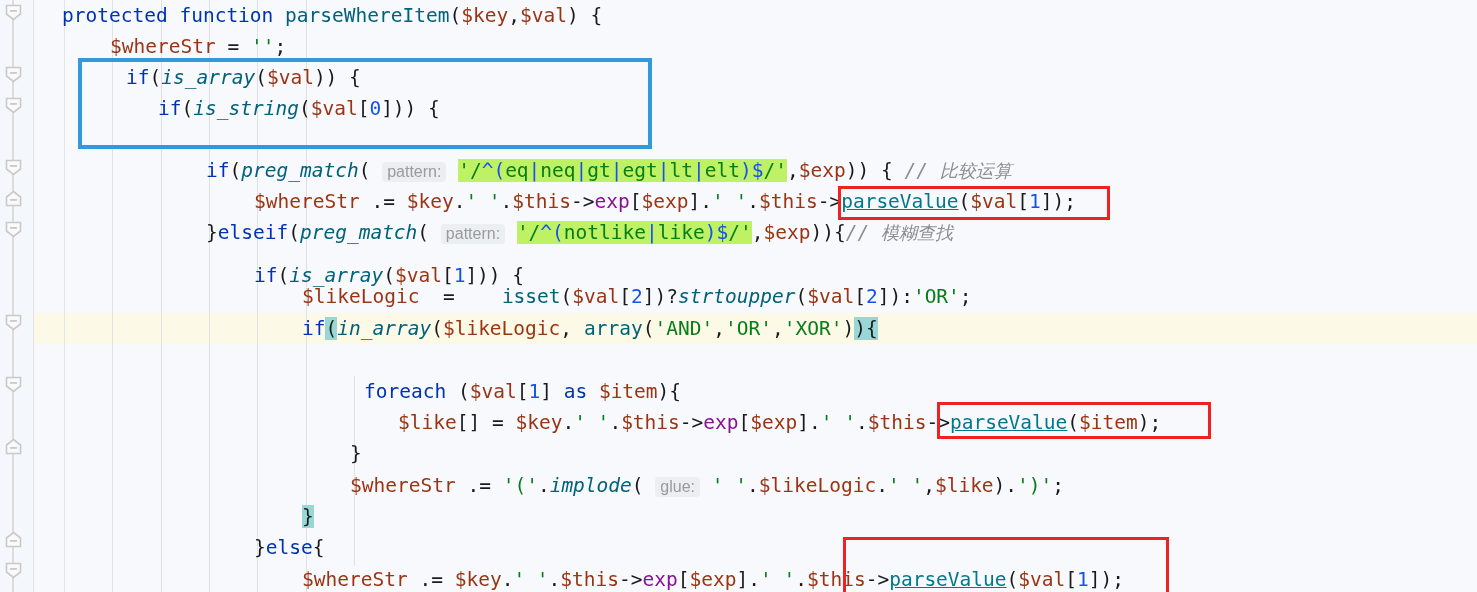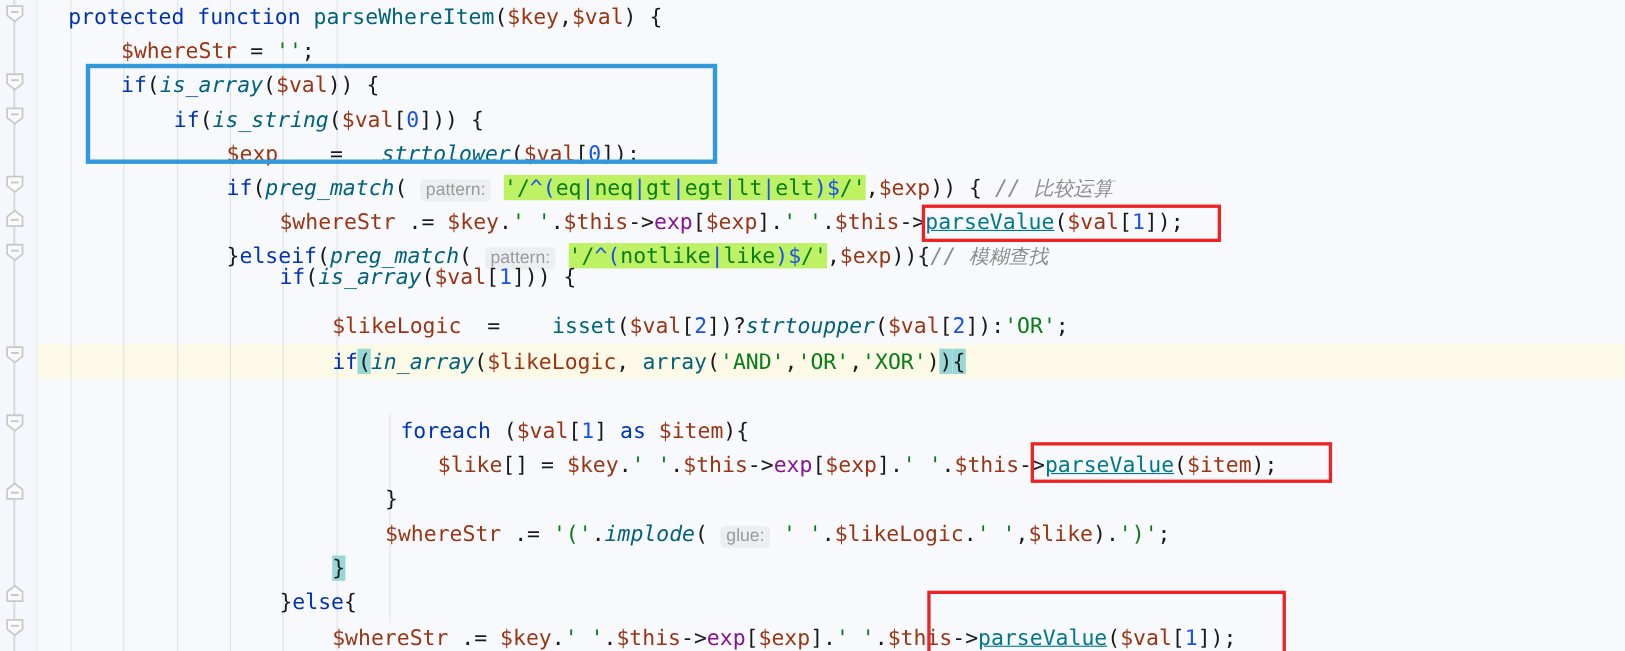--- a/index.html
+++ b/index.html
@@ -226,33 +226,32 @@
         </svg>
     </div>
   </div>
 
   <div class="code">
 
     <div class="line" style="top:0px; left:62px;"><span class="kw">protected</span> <span class="kw">function</span> <span class="fn-def">parseWhereItem</span><span class="punc">(</span><span class="varlocal">$key</span><span class="punc">,</span><span class="varlocal">$val</span><span class="punc">) {</span></div>
 
     <div class="line" style="top:31px; left:110px;"><span class="varlocal">$whereStr</span> <span class="punc">=</span> <span class="str">''</span><span class="punc">;</span></div>
 
-    <div class="line" style="top:62px; left:110px;"><span class="kw">if</span><span class="punc">(</span><span class="fn-i">is_array</span><span class="punc">(</span><span class="varlocal">$val</span><span class="punc">)) {</span></div>
+    <div class="line" style="top:62px; left:126px;"><span class="kw">if</span><span class="punc">(</span><span class="fn-i">is_array</span><span class="punc">(</span><span class="varlocal">$val</span><span class="punc">)) {</span></div>
 
     <div class="line" style="top:93px; left:158px;"><span class="kw">if</span><span class="punc">(</span><span class="fn-i">is_string</span><span class="punc">(</span><span class="varlocal">$val</span><span class="punc">[</span><span class="num">0</span><span class="punc">])) {</span></div>
 
-    <div class="line" style="top:124px; left:206px;"><span class="varlocal">$exp</span>    <span class="punc">=</span>   <span class="fn-i">strtolower</span><span class="punc">(</span><span class="varlocal">$val</span><span class="punc">[</span><span class="num">0</span><span class="punc">]);</span></div>
 
     <div class="line" style="top:155px; left:206px;"><span class="kw">if</span><span class="punc">(</span><span class="fn-i">preg_match</span><span class="punc">(</span> <span class="hint">pattern:</span> <span class="regex"><span class="str">'/</span><span class="meta">^(</span><span class="str">eq</span><span class="meta">|</span><span class="str">neq</span><span class="meta">|</span><span class="str">gt</span><span class="meta">|</span><span class="str">egt</span><span class="meta">|</span><span class="str">lt</span><span class="meta">|</span><span class="str">elt</span><span class="meta">)$</span><span class="str">/'</span></span><span class="punc">,</span><span class="varlocal">$exp</span><span class="punc">)) {</span> <span class="comment">//</span> <span class="cjk">比较运算</span></div>
 
     <div class="line" style="top:186px; left:254px;"><span class="varlocal">$whereStr</span> <span class="punc">.=</span> <span class="varlocal">$key</span><span class="punc">.</span><span class="str">' '</span><span class="punc">.</span><span class="varlocal">$this</span><span class="punc">-&gt;</span><span class="field">exp</span><span class="punc">[</span><span class="varlocal">$exp</span><span class="punc">].</span><span class="str">' '</span><span class="punc">.</span><span class="varlocal">$this</span><span class="punc">-&gt;</span><span class="methodu">parseValue</span><span class="punc">(</span><span class="varlocal">$val</span><span class="punc">[</span><span class="num">1</span><span class="punc">]);</span></div>
 
     <div class="line" style="top:217px; left:206px;"><span class="punc">}</span><span class="kw">elseif</span><span class="punc">(</span><span class="fn-i">preg_match</span><span class="punc">(</span> <span class="hint">pattern:</span> <span class="regex"><span class="str">'/</span><span class="meta">^(</span><span class="str">notlike</span><span class="meta">|</span><span class="str">like</span><span class="meta">)$</span><span class="str">/'</span></span><span class="punc">,</span><span class="varlocal">$exp</span><span class="punc">)){</span><span class="comment">//</span> <span class="cjk">模糊查找</span></div>
 
-    <div class="line" style="top:236px; left:254px;"><span class="kw">if</span><span class="punc">(</span><span class="fn-i">is_array</span><span class="punc">(</span><span class="varlocal">$val</span><span class="punc">[</span><span class="num">1</span><span class="punc">])) {</span></div>
+    <div class="line" style="top:260px; left:254px;"><span class="kw">if</span><span class="punc">(</span><span class="fn-i">is_array</span><span class="punc">(</span><span class="varlocal">$val</span><span class="punc">[</span><span class="num">1</span><span class="punc">])) {</span></div>
 
     <div class="line" style="top:281px; left:302px;"><span class="varlocal">$likeLogic</span>  <span class="punc">=</span>   <span class="fn">isset</span><span class="punc">(</span><span class="varlocal">$val</span><span class="punc">[</span><span class="num">2</span><span class="punc">])?</span><span class="fn-i">strtoupper</span><span class="punc">(</span><span class="varlocal">$val</span><span class="punc">[</span><span class="num">2</span><span class="punc">]):</span><span class="str">'OR'</span><span class="punc">;</span></div>
 
     <div class="line" style="top:313px; left:302px;"><span class="kw">if</span><span class="punc bracket-hl">(</span><span class="fn-i">in_array</span><span class="punc">(</span><span class="varlocal">$likeLogic</span><span class="punc">,</span><span class="fn">array</span><span class="punc">(</span><span class="str">'AND'</span><span class="punc">,</span><span class="str">'OR'</span><span class="punc">,</span><span class="str">'XOR'</span><span class="punc">)</span><span class="punc bracket-hl">)</span><span class="punc bracket-hl">{</span></div>
 
 
     <div class="line" style="top:376px; left:364px;"><span class="kw">foreach</span> <span class="punc">(</span><span class="varlocal">$val</span><span class="punc">[</span><span class="num">1</span><span class="punc">]</span> <span class="kw">as</span> <span class="varlocal">$item</span><span class="punc">){</span></div>
 
     <div class="line" style="top:407px; left:398px;"><span class="varlocal">$like</span><span class="punc">[] =</span> <span class="varlocal">$key</span><span class="punc">.</span><span class="str">' '</span><span class="punc">.</span><span class="varlocal">$this</span><span class="punc">-&gt;</span><span class="field">exp</span><span class="punc">[</span><span class="varlocal">$exp</span><span class="punc">].</span><span class="str">' '</span><span class="punc">.</span><span class="varlocal">$this</span><span class="punc">-&gt;</span><span class="methodu">parseValue</span><span class="punc">(</span><span class="varlocal">$item</span><span class="punc">);</span></div>
 

